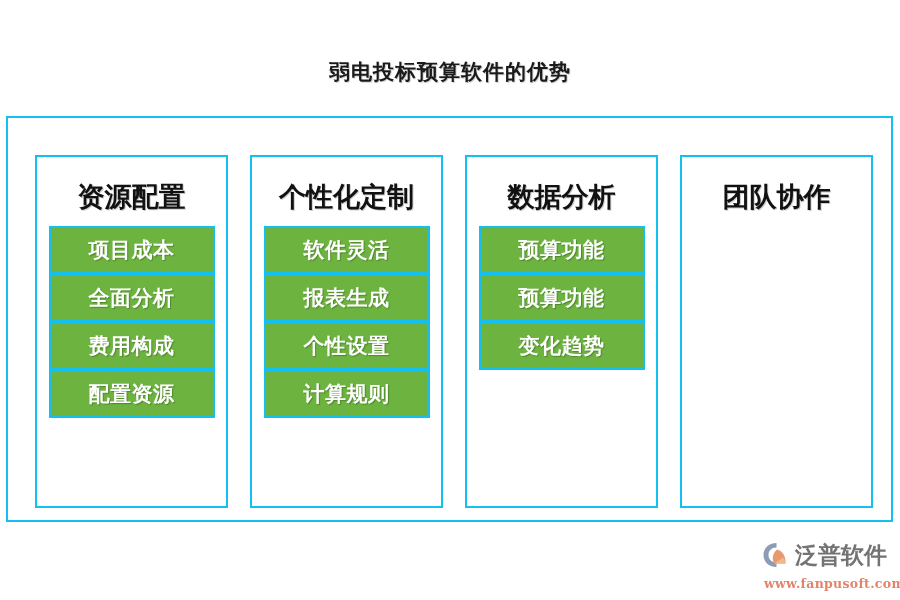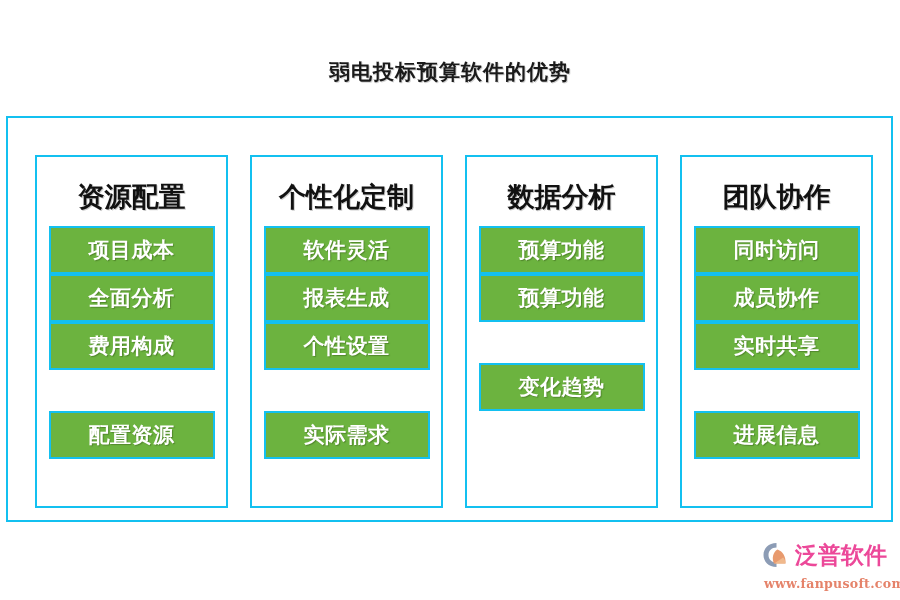--- a/index.html
+++ b/index.html
@@ -86,21 +86,20 @@
     height: 48px;
     box-sizing: border-box;
     background: #6cb33f;
     border: 2px solid #13c0f0;
     display: flex;
     align-items: center;
     justify-content: center;
   }
   .item-box:last-child {
     margin-bottom: 0;
-    margin-top: 41px;
   }
   .item-label {
     font-family: "DejaVu Serif", serif;
     font-size: 21px;
     font-weight: bold;
     color: #ffffff;
     letter-spacing: 0.5px;
     white-space: nowrap;
     text-shadow: 1px 1px 1px rgba(60,100,30,0.55);
   }
@@ -121,21 +120,21 @@
   #logo-mark {
     width: 30px;
     height: 28px;
     flex: 0 0 auto;
     margin-right: 3px;
   }
   #logo-wordmark {
     font-family: "DejaVu Serif", serif;
     font-size: 23px;
     font-weight: bold;
-    color: #ec4899;
+    color: #737373;
     line-height: 28px;
     white-space: nowrap;
     letter-spacing: 0px;
   }
   #logo-url {
     font-family: "DejaVu Serif", serif;
     font-size: 12.5px;
     font-weight: bold;
     color: #e5836a;
     letter-spacing: 0.3px;
@@ -178,21 +177,21 @@
       <div class="item-box">
         <span class="item-label">软件灵活</span>
       </div>
       <div class="item-box">
         <span class="item-label">报表生成</span>
       </div>
       <div class="item-box">
         <span class="item-label">个性设置</span>
       </div>
       <div class="item-box">
-        <span class="item-label">实际需求</span>
+        <span class="item-label">计算规则</span>
       </div>
     </div>
   </div>
 
   <div class="column">
     <div class="column-header">数据分析</div>
     <div class="column-items">
       <div class="item-box">
         <span class="item-label">预算功能</span>
       </div>
@@ -200,34 +199,20 @@
         <span class="item-label">预算功能</span>
       </div>
       <div class="item-box">
         <span class="item-label">变化趋势</span>
       </div>
     </div>
   </div>
 
   <div class="column">
     <div class="column-header">团队协作</div>
-    <div class="column-items">
-      <div class="item-box">
-        <span class="item-label">同时访问</span>
-      </div>
-      <div class="item-box">
-        <span class="item-label">成员协作</span>
-      </div>
-      <div class="item-box">
-        <span class="item-label">实时共享</span>
-      </div>
-      <div class="item-box">
-        <span class="item-label">进展信息</span>
-      </div>
-    </div>
   </div>
 
 </div>
 
 <div id="logo">
   <div id="logo-row">
     <span id="logo-mark">
       <svg width="30" height="28" viewBox="0 0 30 28" xmlns="http://www.w3.org/2000/svg">
         <path d="M14.5 2 C6.5 2 1.5 7.5 1.5 14 C1.5 20.5 6.5 26 14.5 26 L14.5 21.5 C9.5 21.5 6.5 18.3 6.5 14 C6.5 9.7 9.5 6.5 14.5 6.5 Z" fill="#8c9cb5"></path>
         <path d="M12 22.5 L23.5 22.5 C24 16 21 10.5 15.5 8.5 C11 11 9.5 17.5 12 22.5 Z" fill="#e89a6e"></path>

